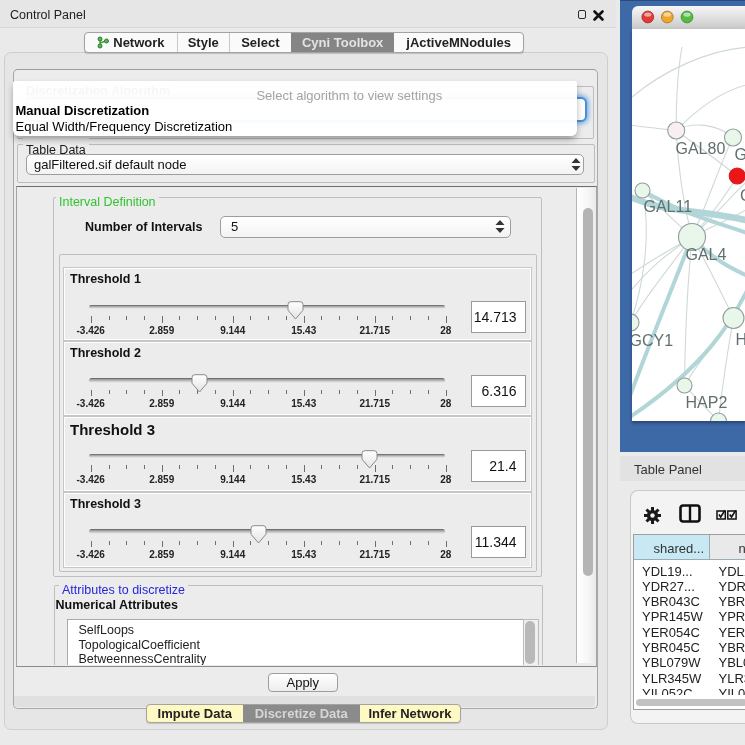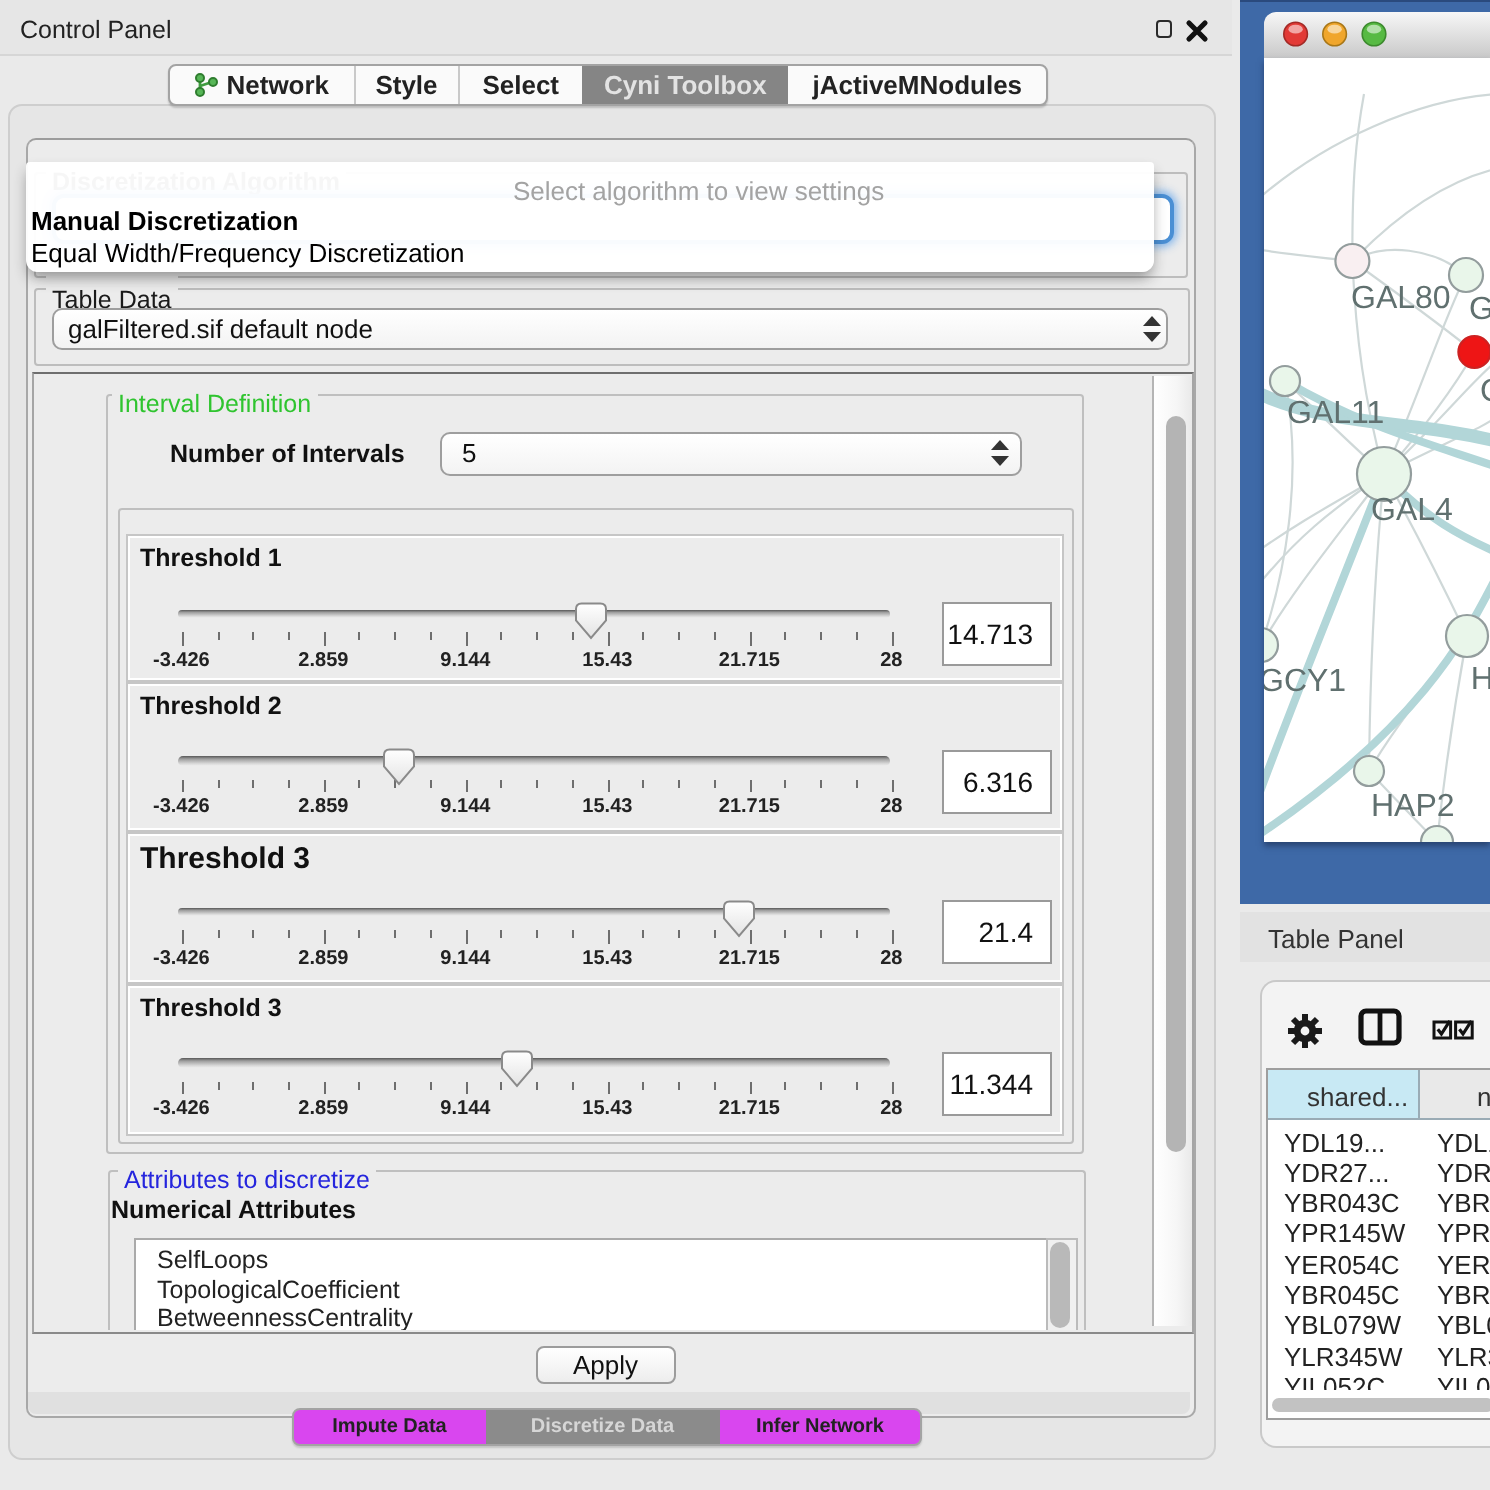--- a/index.html
+++ b/index.html
@@ -240,21 +240,21 @@
   <div class="abs" style="left:66.5px;top:618.5px;width:455px;height:45.5px;background:#fff;border:1px solid #aaa;border-bottom:none;overflow:hidden;">
     <div style="position:absolute;left:11px;top:3.5px;font-size:12.5px;color:#222;">SelfLoops</div>
     <div style="position:absolute;left:11px;top:18px;font-size:12.5px;color:#222;">TopologicalCoefficient</div>
     <div style="position:absolute;left:11px;top:32.5px;font-size:12.5px;color:#222;">BetweennessCentrality</div>
   </div>
   <div class="abs" style="left:522.5px;top:618.5px;width:14.5px;height:45.5px;background:#f0f0f0;border:1px solid #bbb;border-bottom:none;"></div>
   <div class="abs" style="left:524.5px;top:621px;width:10.5px;height:43px;background:#b9b9b9;border-radius:5px;"></div>
 
   <div class="abs" style="left:268px;top:672.5px;width:67.5px;height:17.5px;background:linear-gradient(#ffffff,#ededed);border:1px solid #9c9c9c;border-radius:4px;text-align:center;line-height:17px;font-size:13px;color:#111;">Apply</div>
 
-  <div class="abs" style="left:146px;top:703.5px;width:313px;height:17.5px;border:1px solid #a3a3a3;border-radius:4px;background:#d946ef;overflow:hidden;display:flex;box-shadow:0 1px 1px rgba(0,0,0,0.15);font-size:10px;font-weight:bold;color:#222;">
+  <div class="abs" style="left:146px;top:703.5px;width:313px;height:17.5px;border:1px solid #a3a3a3;border-radius:4px;background:#fef9c3;overflow:hidden;display:flex;box-shadow:0 1px 1px rgba(0,0,0,0.15);font-size:13px;font-weight:bold;color:#222;">
     <div style="width:95.5px;display:flex;align-items:center;justify-content:center;">Impute Data</div>
     <div style="width:117.5px;display:flex;align-items:center;justify-content:center;background:#8b8b8b;color:#d6d6d6;">Discretize Data</div>
     <div style="width:100px;display:flex;align-items:center;justify-content:center;">Infer Network</div>
   </div>
 
 </div>
 
 <div class="abs" style="left:619.5px;top:0;width:125.5px;height:451px;background:#3e69a7;border-top:1px solid #2a4a7d;"></div>
 
 <div class="abs" style="left:631.5px;top:6px;width:113.5px;height:22.5px;background:linear-gradient(#f7f7f7,#c9c9c9);border-radius:6px 0 0 0;border-bottom:1px solid #8a8a8a;"></div>

